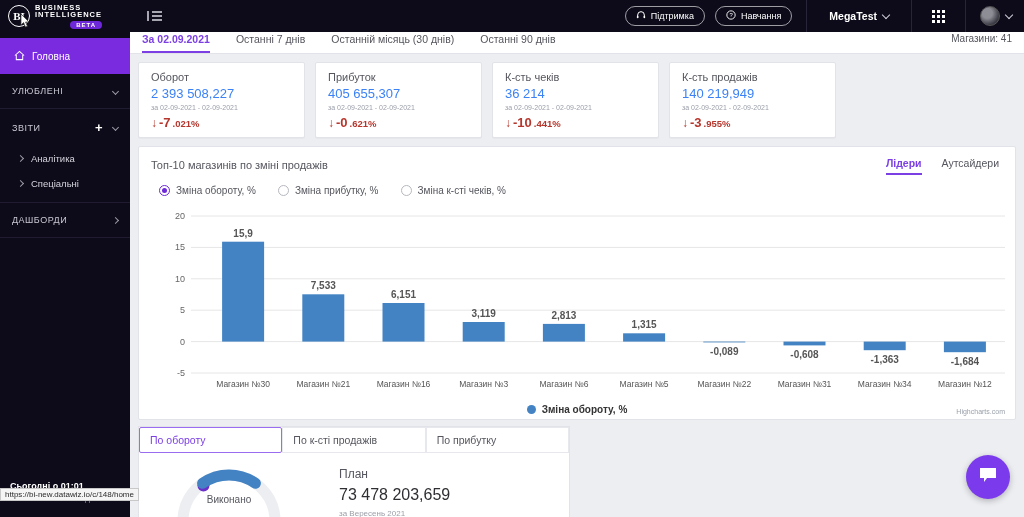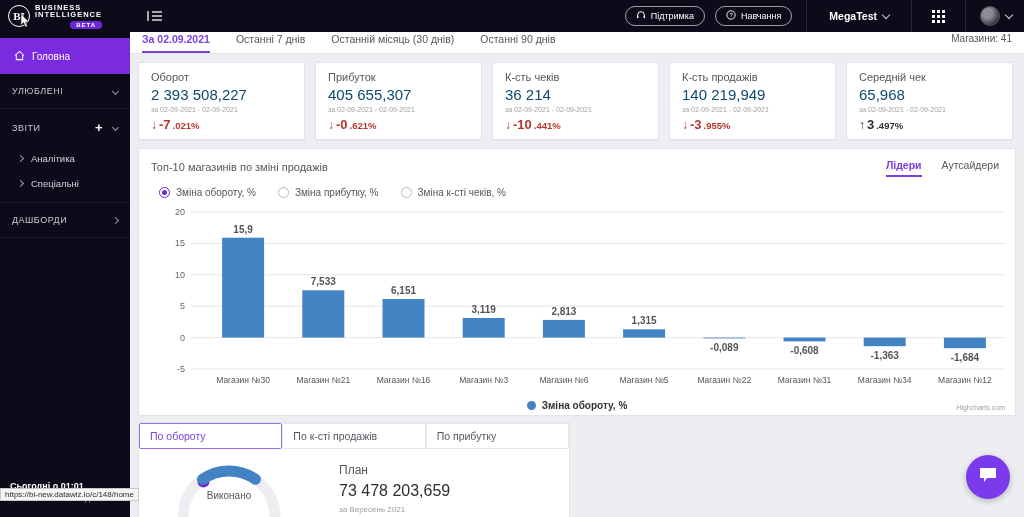--- a/index.html
+++ b/index.html
@@ -45,40 +45,40 @@
   .main { position:absolute; top:24px; left:130px; width:894px; height:485px; background:#edeef2; }
   .period-bar { height:30px; background:#fff; border-bottom:1px solid #e2e3e9; display:flex; align-items:center; padding:0 12px; }
   .period-tabs { display:flex; align-items:center; gap:26px; flex:1; }
   .ptab { font-size:10.5px; color:#55565e; padding:8px 0 6px; cursor:pointer; border-bottom:2px solid transparent; }
   .ptab.active { color:#7b3fe4; font-weight:bold; border-bottom:2px solid #7b3fe4; }
   .stores-count { font-size:10px; color:#55565e; }
 
   .kpi-row { display:flex; gap:10px; padding:8px 8px 4px 8px; }
   .kpi-card { background:#fff; border:1px solid #e2e3e9; border-radius:2px; width:167px; padding:8px 12px 7px; box-shadow:0 1px 1px rgba(0,0,0,.03); }
   .kpi-title { font-size:11px; color:#55565e; margin-bottom:3px; }
-  .kpi-value { font-size:15px; color:#0c4a6e; margin-bottom:3px; }
+  .kpi-value { font-size:13px; color:#3b82f6; margin-bottom:3px; }
   .kpi-period { font-size:7px; color:#9a9ea8; margin-bottom:4px; }
   .kpi-change { font-size:13px; font-weight:bold; display:flex; align-items:baseline; gap:2px; }
   .kpi-change .arrow { font-size:12px; }
   .kpi-change .frac { font-size:9.5px; font-weight:bold; }
   .kpi-change.down { color:#b5362c; }
   .kpi-change.up { color:#2f2f33; }
 
   .chart-panel { margin:4px 8px 6px; background:#fff; border:1px solid #e2e3e9; border-radius:2px; padding:10px 12px 4px; position:relative; }
   .chart-head { display:flex; align-items:flex-start; justify-content:space-between; }
   .chart-title { font-size:11px; color:#55565e; padding-top:2px; }
   .leader-tabs { display:flex; gap:20px; padding-right:4px; }
   .ltab { font-size:10.5px; color:#55565e; padding-bottom:4px; cursor:pointer; border-bottom:2px solid transparent; }
   .ltab.active { color:#7b3fe4; font-weight:bold; border-bottom:2px solid #7b3fe4; }
   .radio-row { display:flex; align-items:center; gap:22px; margin:10px 0 2px 8px; }
   .radio-opt { display:flex; align-items:center; gap:6px; font-size:10px; color:#55565e; cursor:pointer; }
   .rdot { width:11px; height:11px; border:1px solid #b6b8c0; border-radius:50%; display:inline-flex; align-items:center; justify-content:center; background:#fff; }
   .radio-opt.selected .rdot { border-color:#6d28d9; }
   .radio-opt.selected .rdot::after { content:""; width:5px; height:5px; border-radius:50%; background:#6d28d9; }
-  .chart-holder { margin-top:2px; }
+  .chart-holder { margin-top:8px; }
   .chart-legend { display:flex; align-items:center; justify-content:center; gap:6px; font-size:10px; font-weight:bold; color:#333; margin-top:0px; }
   .legend-dot { width:9px; height:9px; border-radius:50%; background:#4383c4; }
   .hc-credit { position:absolute; right:10px; bottom:4px; font-size:7px; color:#9aa0aa; }
 
   .bottom-panel { margin:0 8px; width:432px; background:#fff; border:1px solid #e2e3e9; }
   .bottom-tabs { display:flex; }
   .btab { flex:1; font-size:10.5px; color:#55565e; padding:6px 10px; border:1px solid #e7e8ed; cursor:pointer; background:#fff; }
   .btab.active { color:#7b3fe4; border:1px solid #9a6cf0; border-radius:2px; }
   .bottom-content { display:flex; padding:6px 10px 0 30px; gap:50px; }
   .donut-wrap { width:120px; height:120px; }
@@ -244,30 +244,20 @@
           </div>
         </div>
         <div class="kpi-card">
           <div class="kpi-title">К-сть продажів</div>
           <div class="kpi-value">140 219,949</div>
           <div class="kpi-period">за 02-09-2021 - 02-09-2021</div>
           <div class="kpi-change down">
             <span class="arrow">↓</span>
             <span>-3</span>
             <span class="frac">.955%</span>
-          </div>
-        </div>
-        <div class="kpi-card">
-          <div class="kpi-title">Середній чек</div>
-          <div class="kpi-value">65,968</div>
-          <div class="kpi-period">за 02-09-2021 - 02-09-2021</div>
-          <div class="kpi-change up">
-            <span class="arrow">↑</span>
-            <span>3</span>
-            <span class="frac">.497%</span>
           </div>
         </div>
       </div>
 
     <section class="chart-panel">
       <div class="chart-head">
         <div class="chart-title">Топ-10 магазинів по зміні продажів</div>
         <div class="leader-tabs" id="leader-tabs">
             <div class="ltab active">Лідери</div>
             <div class="ltab">Аутсайдери</div>

